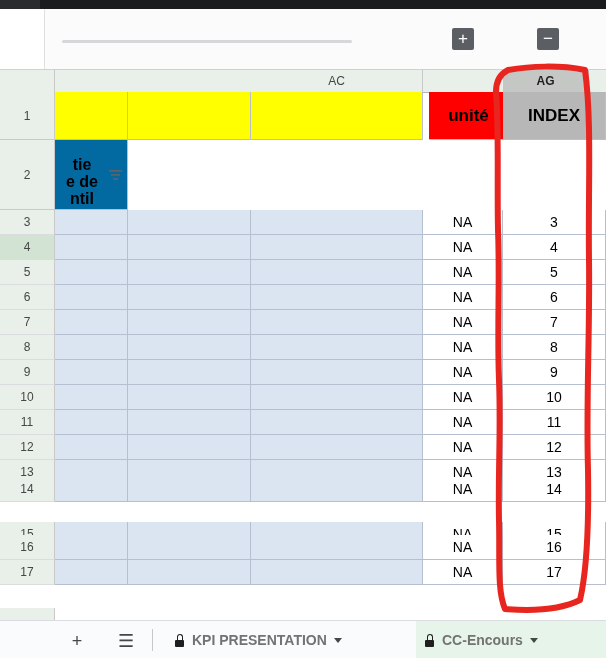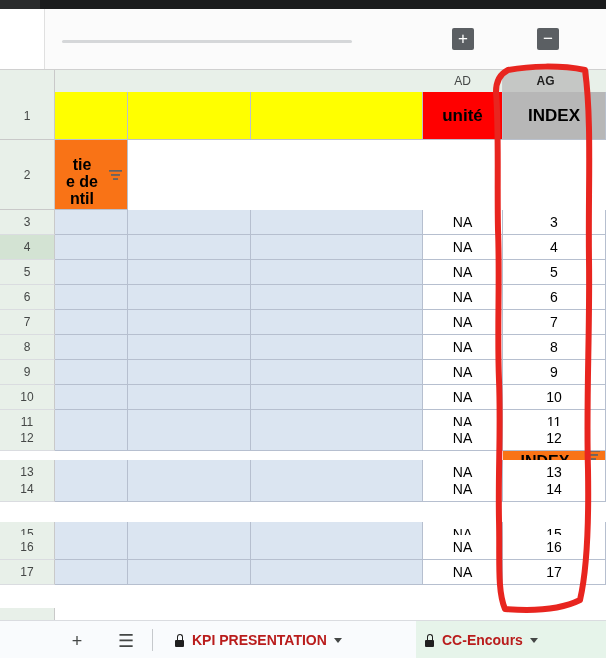--- a/index.html
+++ b/index.html
@@ -127,30 +127,30 @@
     border-right: 1px solid #b9c0cc;
     border-bottom: 1px solid #b9c0cc;
     font-size: 13px;
     color: #000000;
     display: flex;
     align-items: center;
     justify-content: center;
     overflow: hidden;
   }
   .yellow { background: #ffff00; }
-  .red { background: #ff0000; color: #000; font-weight: bold; font-size: 17px; }
+  .red { background: #ff0000; color: #000; font-weight: bold; font-size: 17px; margin-left: 6px; }
   .grey { background: #b7b7b7; font-weight: bold; font-size: 17px; }
   
   .row2 {
     position: absolute;
     left: 0; top: 140px;
     width: 606px; height: 70px;
   }
   .hdr2 {
-    background: #f97316;
+    background: #0369a1;
     font-weight: bold;
     font-size: 16px;
     color: #000000;
     position: relative;
     text-align: center;
     padding: 16px 22px 0 4px;
     line-height: 1.05;
     justify-content: center;
   }
   .filter-icon {
@@ -241,21 +241,21 @@
   .tab {
     position: absolute;
     top: 0; height: 38px;
     display: flex;
     align-items: center;
     gap: 7px;
     padding: 0 8px;
     box-sizing: border-box;
     font-size: 14px;
     font-weight: bold;
-    color: #b91c1c;
+    color: #737373;
   }
   .tab.active { background: #e6f4ea; }
   .lock {
     width: 11px; height: 13px;
     position: relative;
     display: inline-block;
   }
   .lock::before {
     content: "";
     position: absolute;
@@ -299,21 +299,21 @@
 
   <div class="toolstrip">
     <div class="left-gutter"></div>
     <div class="hline"></div>
     <div class="plus-box">+</div>
     <div class="minus-box">−</div>
   </div>
 
   <div class="colhead">
     <div class="corner"></div>
-    <div class="cell-col" style="left:423px;width:80px;">AD</div>
+    <div class="cell-col" style="left:251px;width:172px;">AC</div>
     <div class="cell-col selected-col" style="left:503px;width:86px;">AG</div>
   </div>
 
   <div class="row1">
     <div class="rowhead" style="line-height:48px;">1</div>
     <div class="cell yellow" style="left:55px;width:73px;"></div>
     <div class="cell yellow" style="left:128px;width:123px;"></div>
     <div class="cell yellow" style="left:251px;width:172px;"></div>
     <div class="cell red" style="left:423px;width:80px;">unité</div>
     <div class="cell grey" style="left:503px;width:103px;">INDEX</div>
@@ -439,21 +439,21 @@
         <div class="dcell white" style="left: 503px; width: 103px;">10</div>
       </div>
       <div class="drow" style="top: 200px;">
         <div class="rh">11</div>
         <div class="dcell" style="left: 55px; width: 73px;"></div>
         <div class="dcell" style="left: 128px; width: 123px;"></div>
         <div class="dcell" style="left: 251px; width: 172px;"></div>
         <div class="dcell white" style="left: 423px; width: 80px;">NA</div>
         <div class="dcell white" style="left: 503px; width: 103px;">11</div>
       </div>
-      <div class="drow" style="top: 216px;">
+      <div class="drow" style="top: 225px;">
         <div class="rh">12</div>
         <div class="dcell" style="left: 55px; width: 73px;"></div>
         <div class="dcell" style="left: 128px; width: 123px;"></div>
         <div class="dcell" style="left: 251px; width: 172px;"></div>
         <div class="dcell white" style="left: 423px; width: 80px;">NA</div>
         <div class="dcell white" style="left: 503px; width: 103px;">12</div>
       </div>
       <div class="drow" style="top: 250px; padding-left: 22px;">
         <div class="rh">13</div>
         <div class="dcell" style="left: 55px; width: 73px;"></div>

